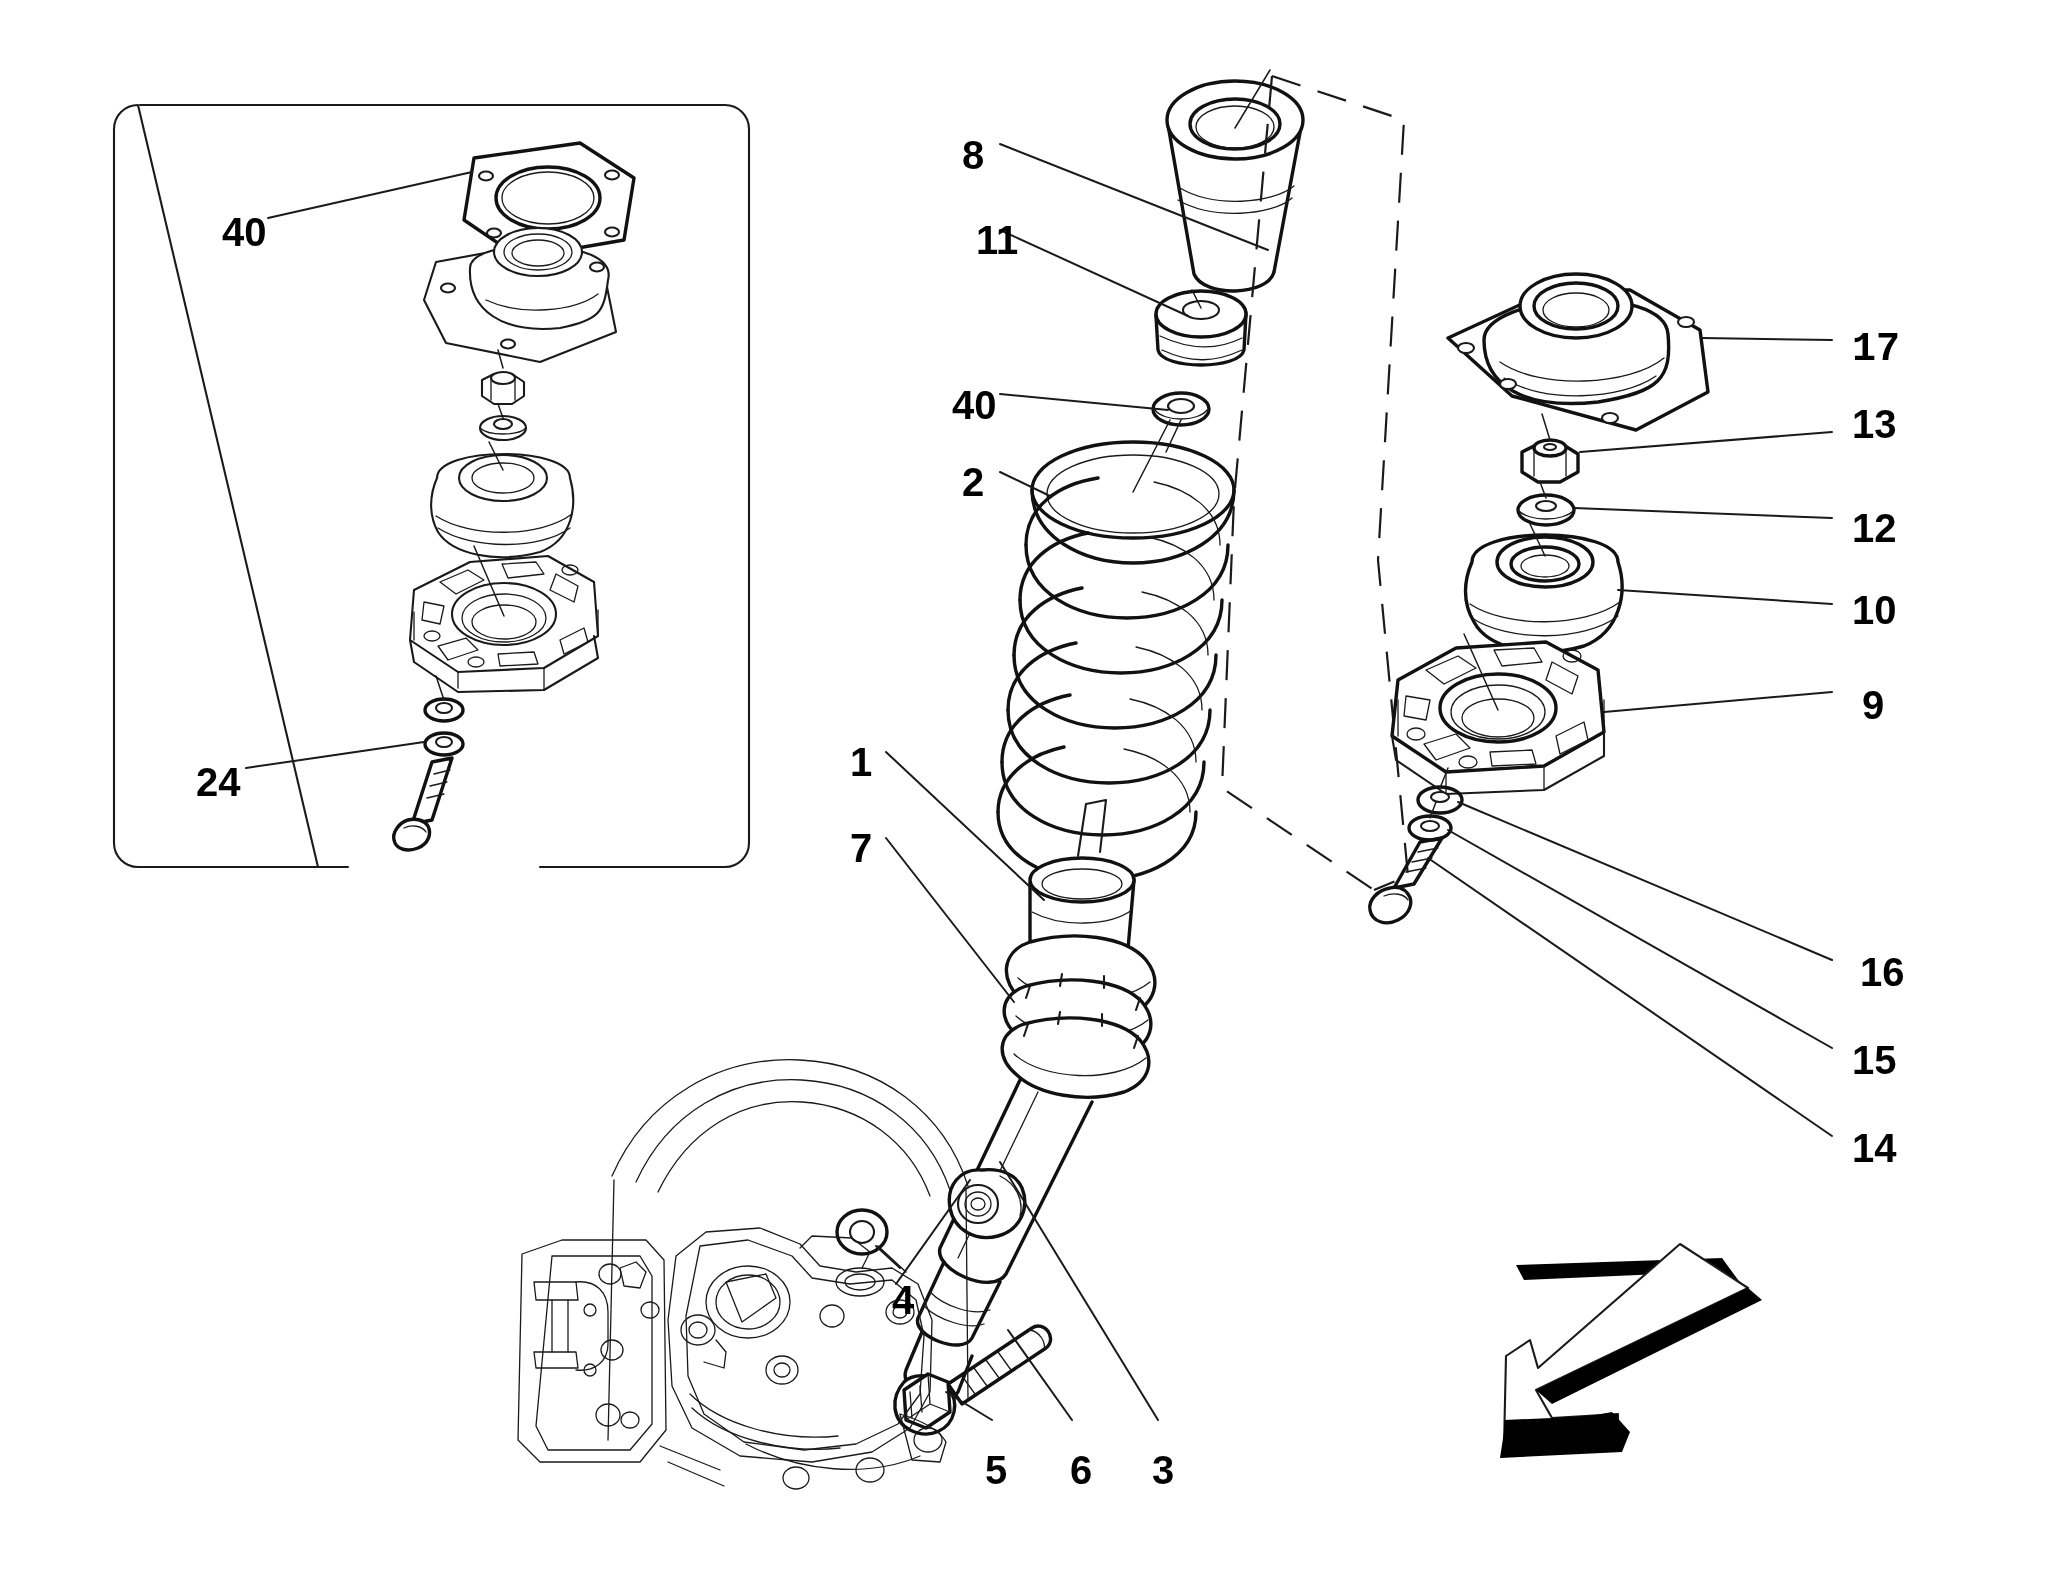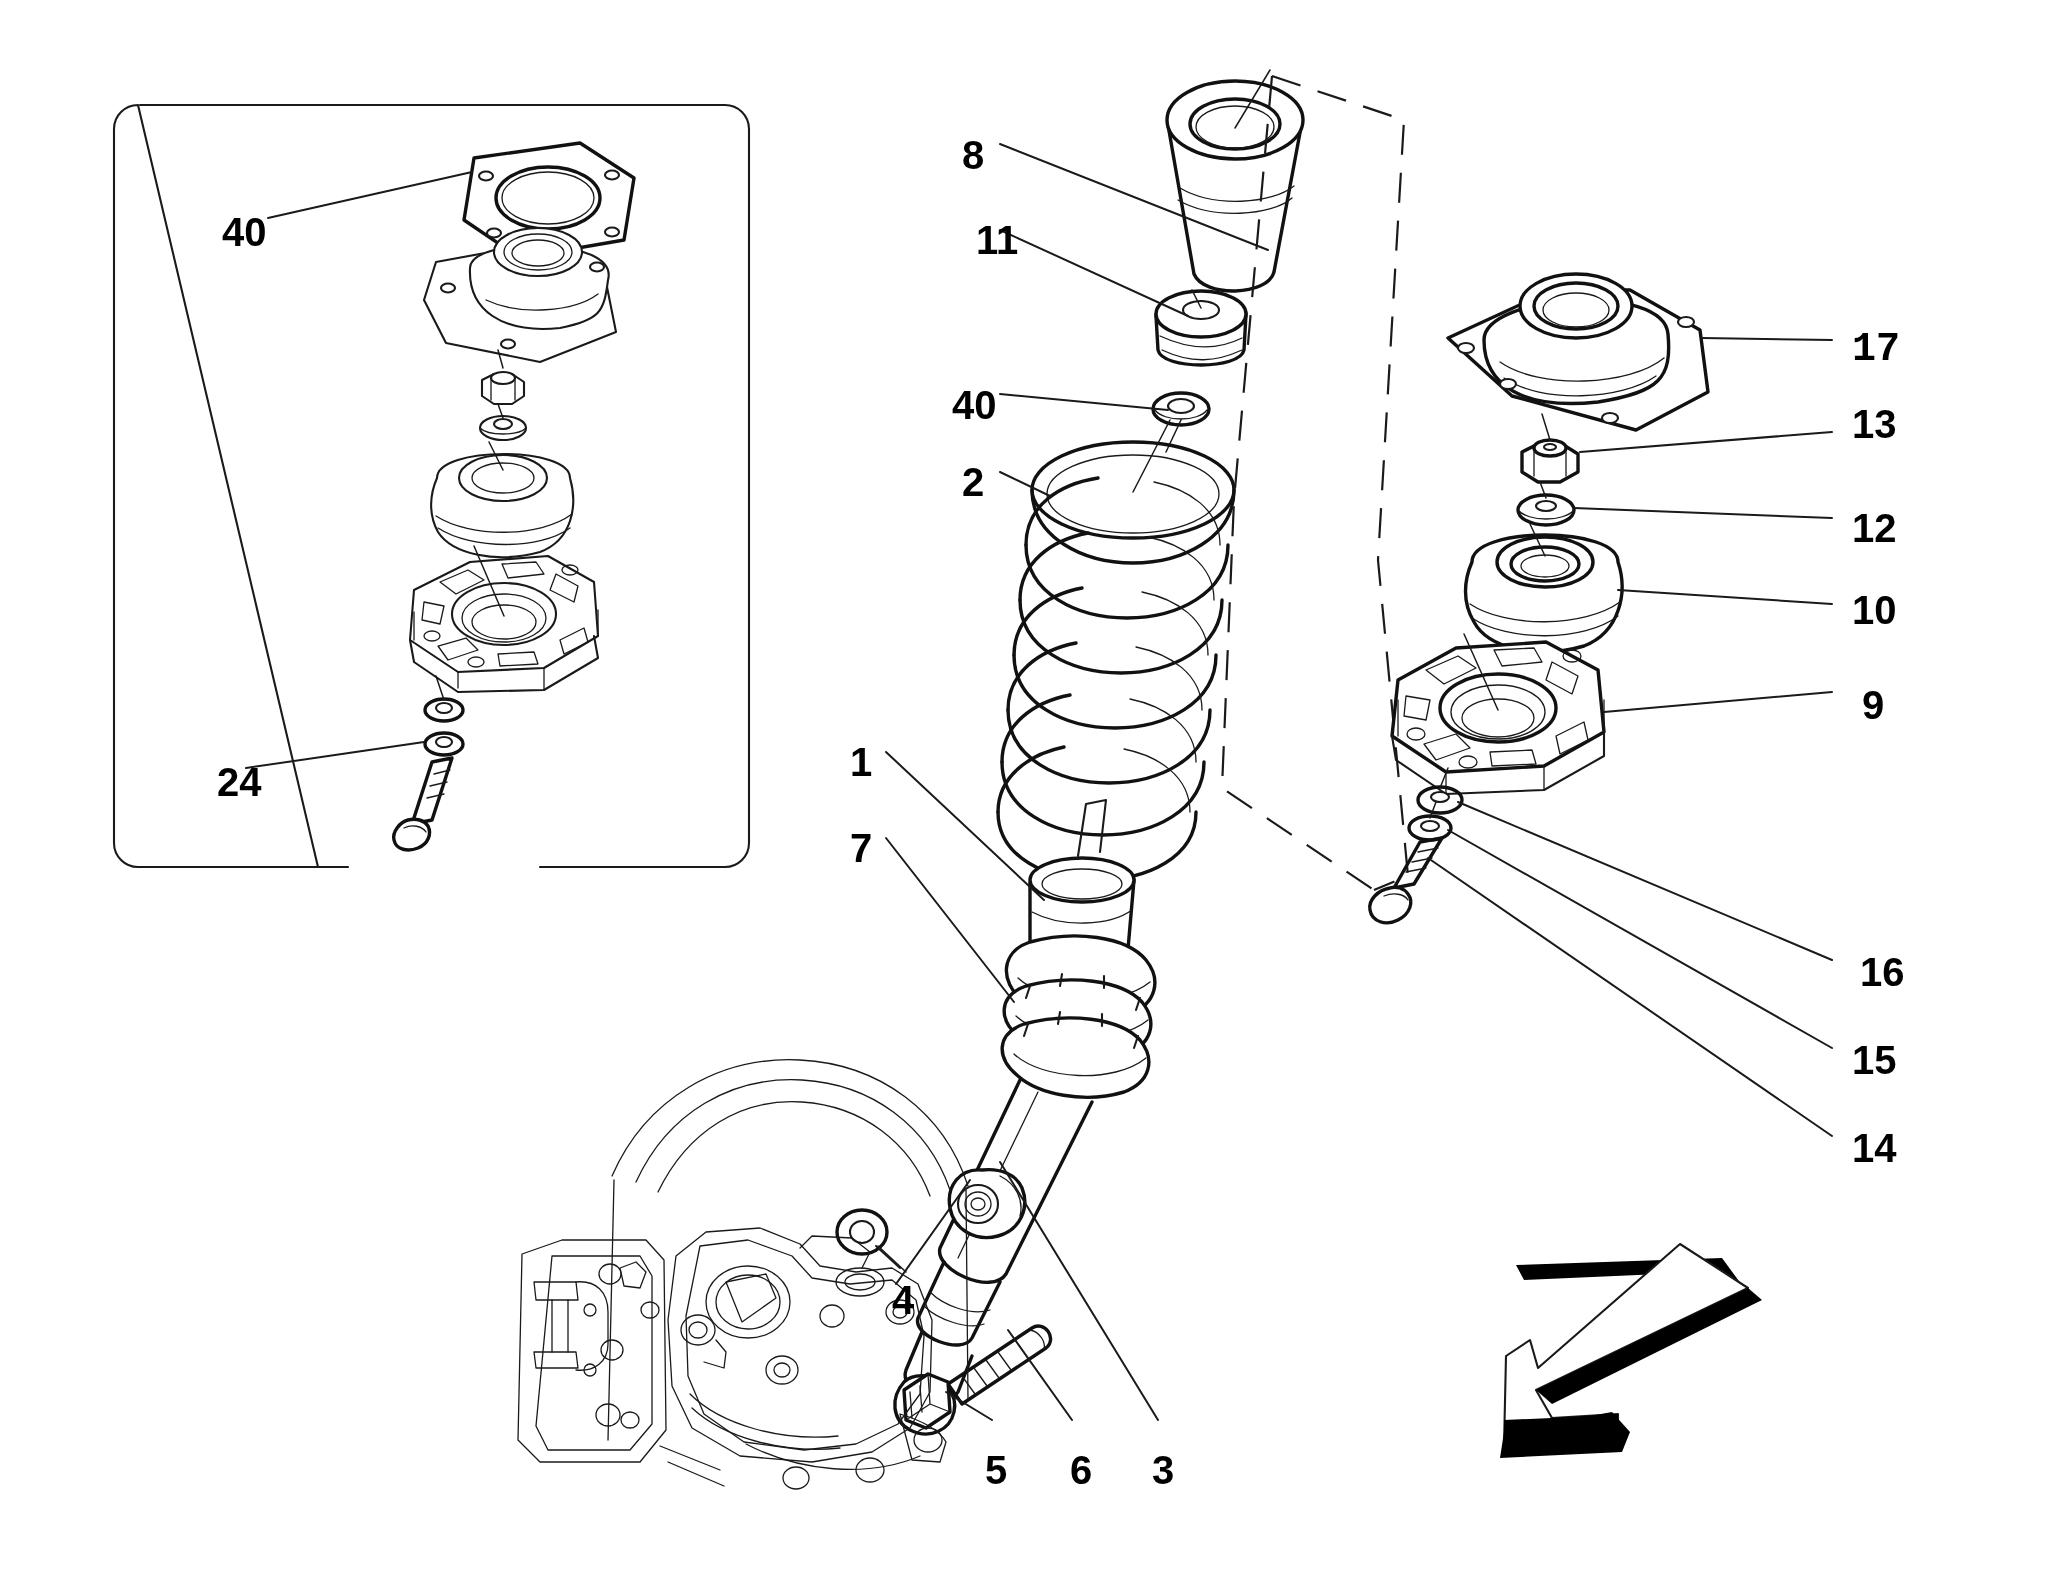--- a/index.html
+++ b/index.html
@@ -508,21 +508,21 @@
                            Z"></path>
       <path class="blk" d="M 1748 1288 L 1762 1300 L 1552 1404 L 1536 1390 Z"></path>
       <path class="blk" d="M 1552 1418 L 1618 1414 L 1618 1440 L 1504 1446 L 1504 1420 Z"></path>
       <path class="blk" d="M 1612 1412 L 1630 1432 L 1622 1452 L 1500 1458 L 1504 1432 Z"></path>
     </g>
 
   </svg>
 
 
   <div class="callout-num" style="left:222px; top:212px;">40</div>
-  <div class="callout-num" style="left:196px; top:762px;margin-left:21px;">24</div>
+  <div class="callout-num" style="left:196px; top:762px;">24</div>
 
   <div class="callout-num" style="left:962px;  top:135px;">8</div>
   <div class="callout-num" style="left:952px;  top:220px;margin-left:24px;">11</div>
   <div class="callout-num" style="left:952px;  top:385px;">40</div>
   <div class="callout-num" style="left:962px;  top:462px;">2</div>
   <div class="callout-num" style="left:850px;  top:742px;">1</div>
   <div class="callout-num" style="left:850px;  top:828px;">7</div>
   <div class="callout-num" style="left:892px;  top:1280px;">4</div>
   <div class="callout-num" style="left:985px;  top:1450px;">5</div>
   <div class="callout-num" style="left:1070px; top:1450px;">6</div>

